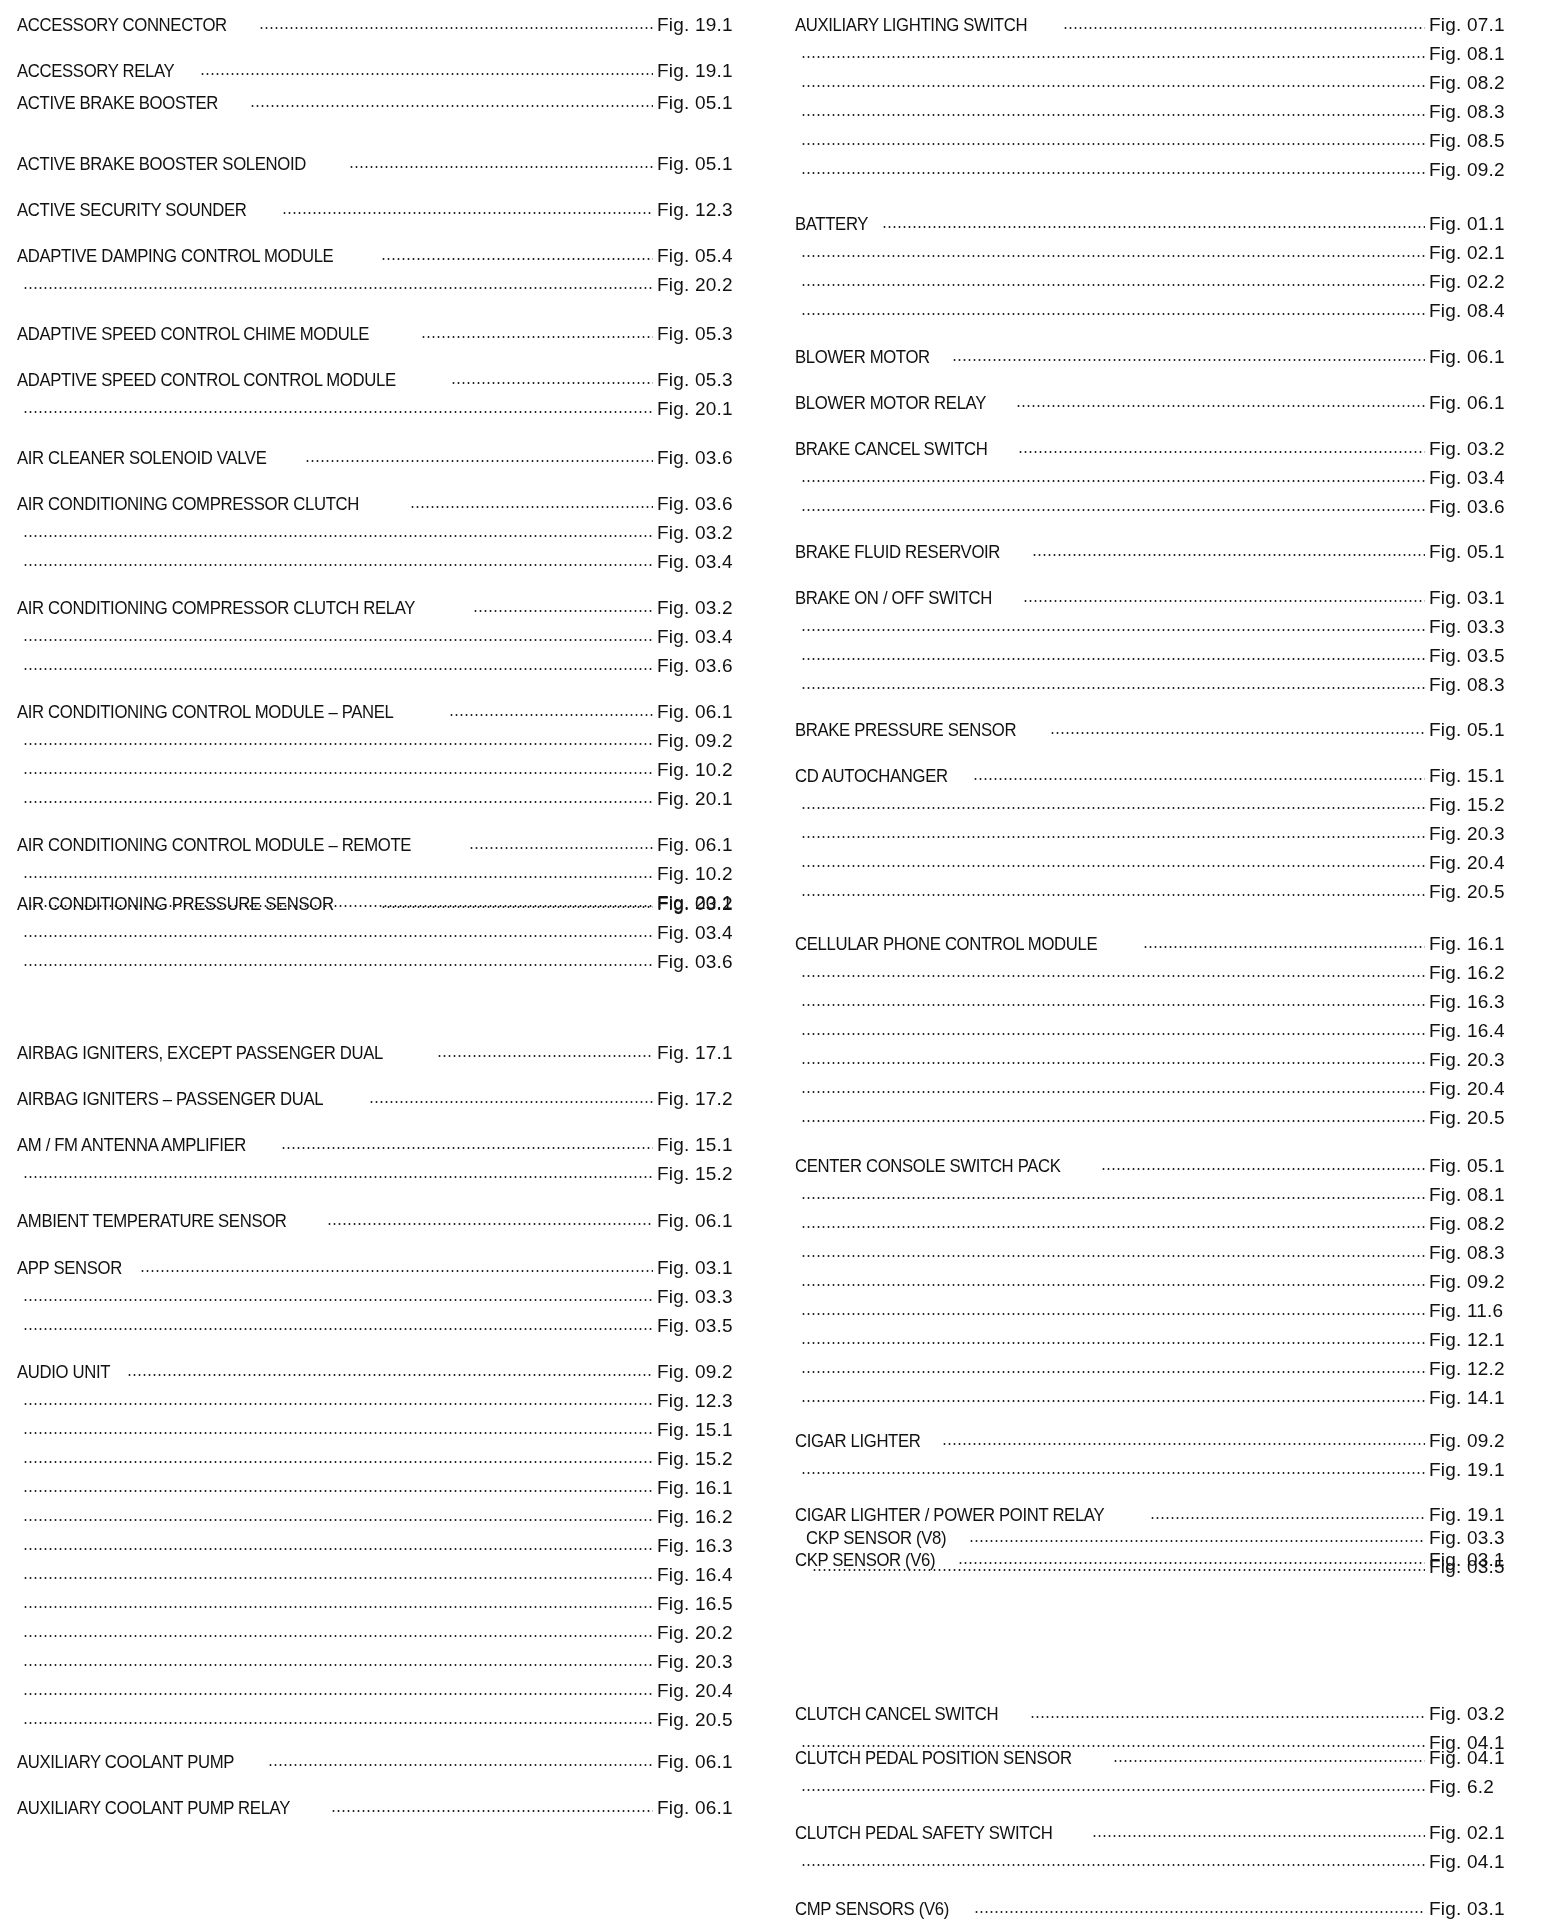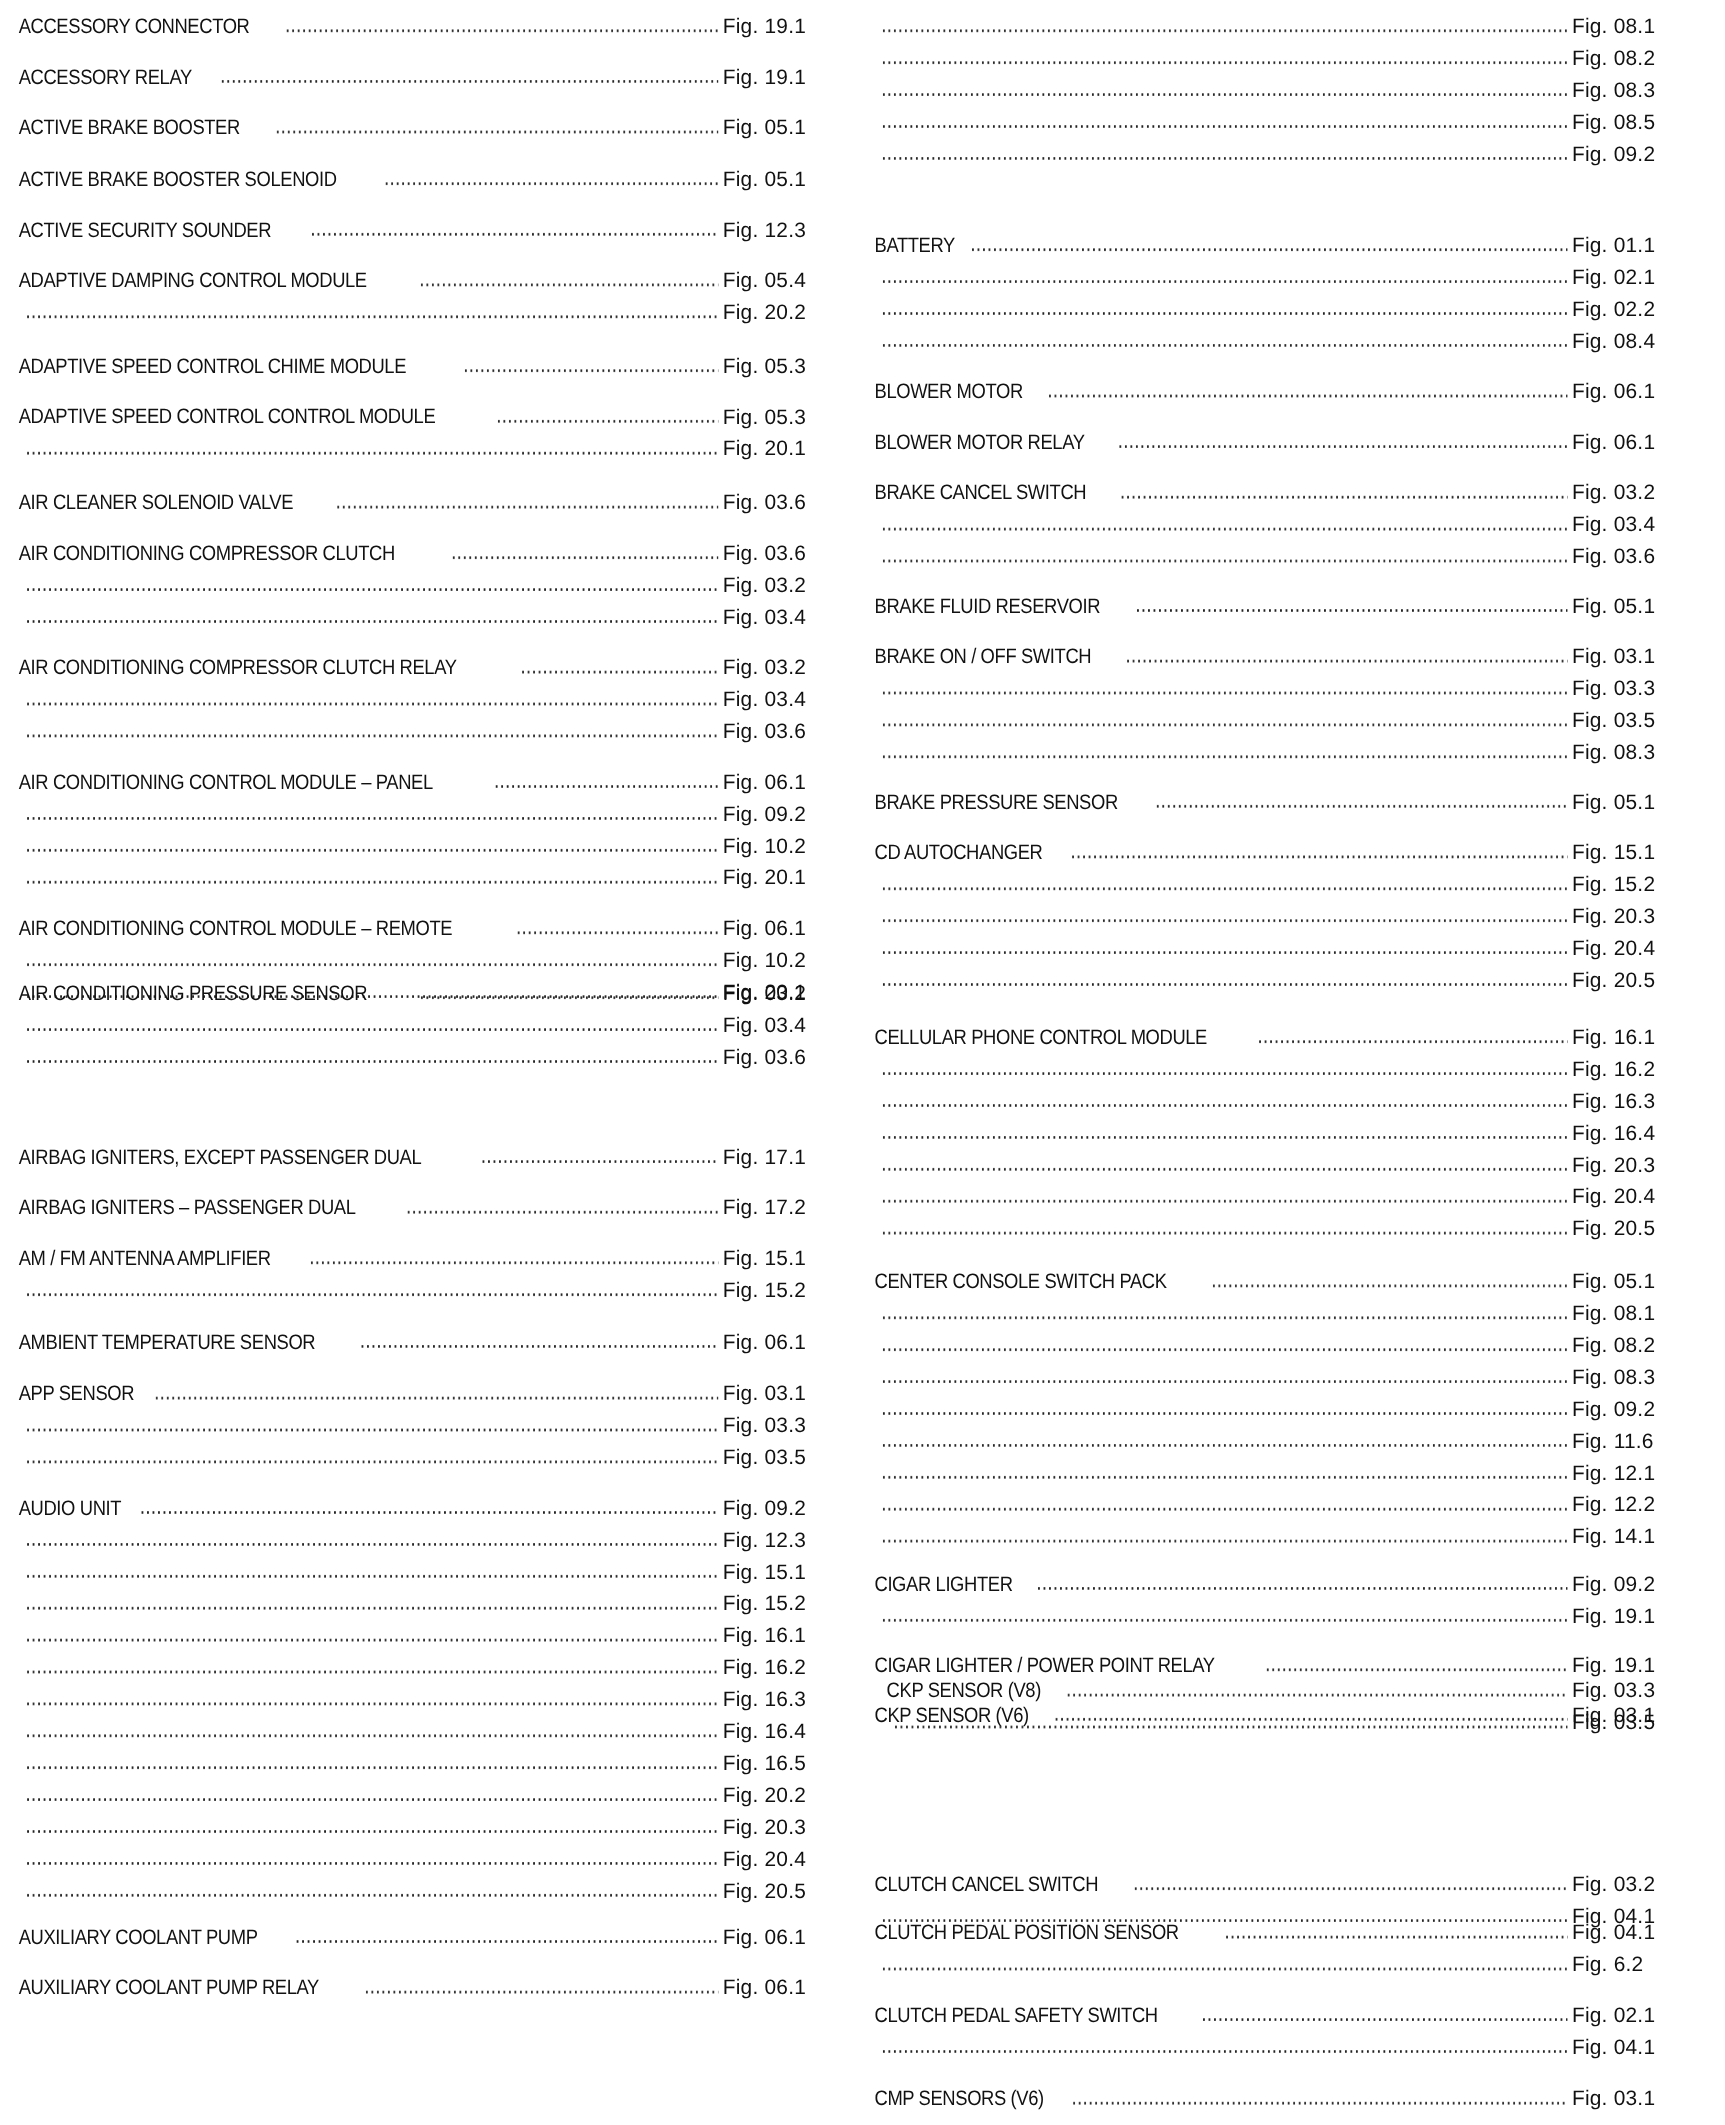--- a/index.html
+++ b/index.html
@@ -30,21 +30,21 @@
         <span class="fig"><span>Fig.</span> <span>19.1</span></span>
       </div>
     </div>
     <div class="group" style="top: 53px;">
       <div class="line">
         <span class="name">ACCESSORY RELAY</span>
         <span class="leader"></span>
         <span class="fig"><span>Fig.</span> <span>19.1</span></span>
       </div>
     </div>
-    <div class="group" style="top: 99px;">
+    <div class="group" style="top: 85px;">
       <div class="line">
         <span class="name">ACTIVE BRAKE BOOSTER</span>
         <span class="leader"></span>
         <span class="fig"><span>Fig.</span> <span>05.1</span></span>
       </div>
     </div>
     <div class="group" style="top: 146px;">
       <div class="line">
         <span class="name">ACTIVE BRAKE BOOSTER SOLENOID</span>
         <span class="leader"></span>
@@ -285,20 +285,25 @@
     <div class="group" style="top: 1790px;">
       <div class="line">
         <span class="name">AUXILIARY COOLANT PUMP RELAY</span>
         <span class="leader"></span>
         <span class="fig"><span>Fig.</span> <span>06.1</span></span>
       </div>
     </div>
   </div>
 <div class="col right">
     <div class="group" style="top: 7px;">
+      <div class="line">
+        <span class="name">AUXILIARY LIGHTING SWITCH</span>
+        <span class="leader"></span>
+        <span class="fig"><span>Fig.</span> <span>07.1</span></span>
+      </div>
       <div class="line sub">
         <span class="leader"></span>
         <span class="fig"><span>Fig.</span> <span>08.1</span></span>
       </div>
       <div class="line sub">
         <span class="leader"></span>
         <span class="fig"><span>Fig.</span> <span>08.2</span></span>
       </div>
       <div class="line sub">
         <span class="leader"></span>

